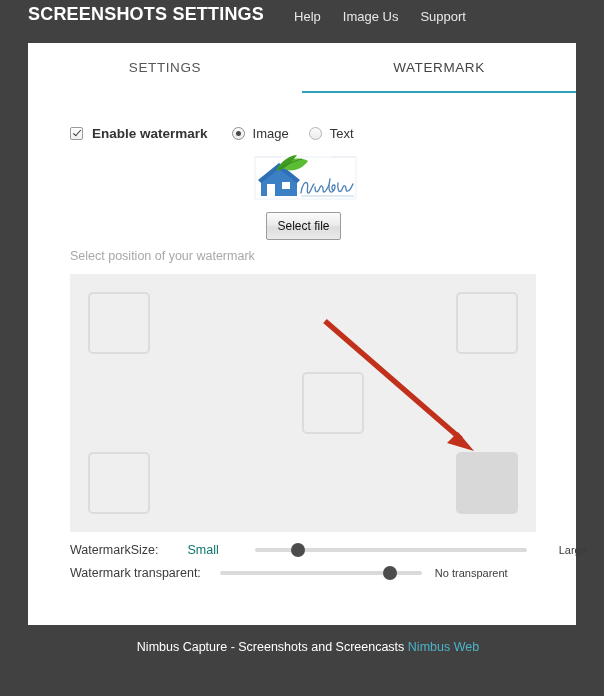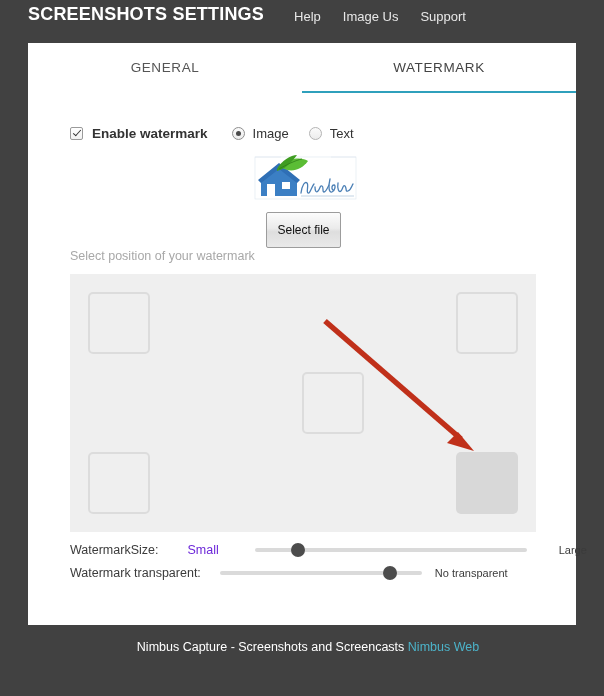--- a/index.html
+++ b/index.html
@@ -168,21 +168,21 @@
     width: 105px;
     height: 46px;
   }
   .logo-wrap svg { display: block; }
 
   .select-file-btn {
     position: absolute;
     left: 238px;
     top: 169px;
     width: 75px;
-    height: 36px;
+    height: 28px;
     font-family: "Liberation Sans", sans-serif;
     font-size: 12px;
     color: #101010;
     background: linear-gradient(#fcfcfc, #ebebeb 45%, #dedede 55%, #e9e9e9);
     border: 1px solid #9c9c9c;
     border-radius: 2px;
     cursor: pointer;
     padding: 0;
     line-height: 18px;
     box-sizing: border-box;
@@ -241,21 +241,21 @@
   }
   .slider-row.r1 { top: 499px; gap: 23px; }
   .slider-row.r2 { top: 522px; }
   .slider-caption {
     font-size: 12.5px;
     color: #3b3b3b;
     white-space: nowrap;
   }
   .slider-min {
     font-size: 12.5px;
-    color: #6d28d9;
+    color: #0f766e;
     margin-left: 6px;
     white-space: nowrap;
   }
   .slider {
     position: relative;
     height: 16px;
     flex: none;
   }
   .slider .track {
     position: absolute;
@@ -306,21 +306,21 @@
   <div class="header-links">
     <a class="header-link">Help</a>
     <a class="header-link">Image Us</a>
     <a class="header-link">Support</a>
   </div>
 </div>
 
 <div class="card">
 
   <div class="tabs">
-    <div class="tab">GENERAL</div>
+    <div class="tab">SETTINGS</div>
     <div class="tab active">WATERMARK</div>
   </div>
 
   <div class="enable-row">
     <span class="chk"></span>
     <span class="enable-label">Enable watermark</span>
 
     <span class="radio-group">
       <span class="radio-item">
         <span class="radio checked"></span>

